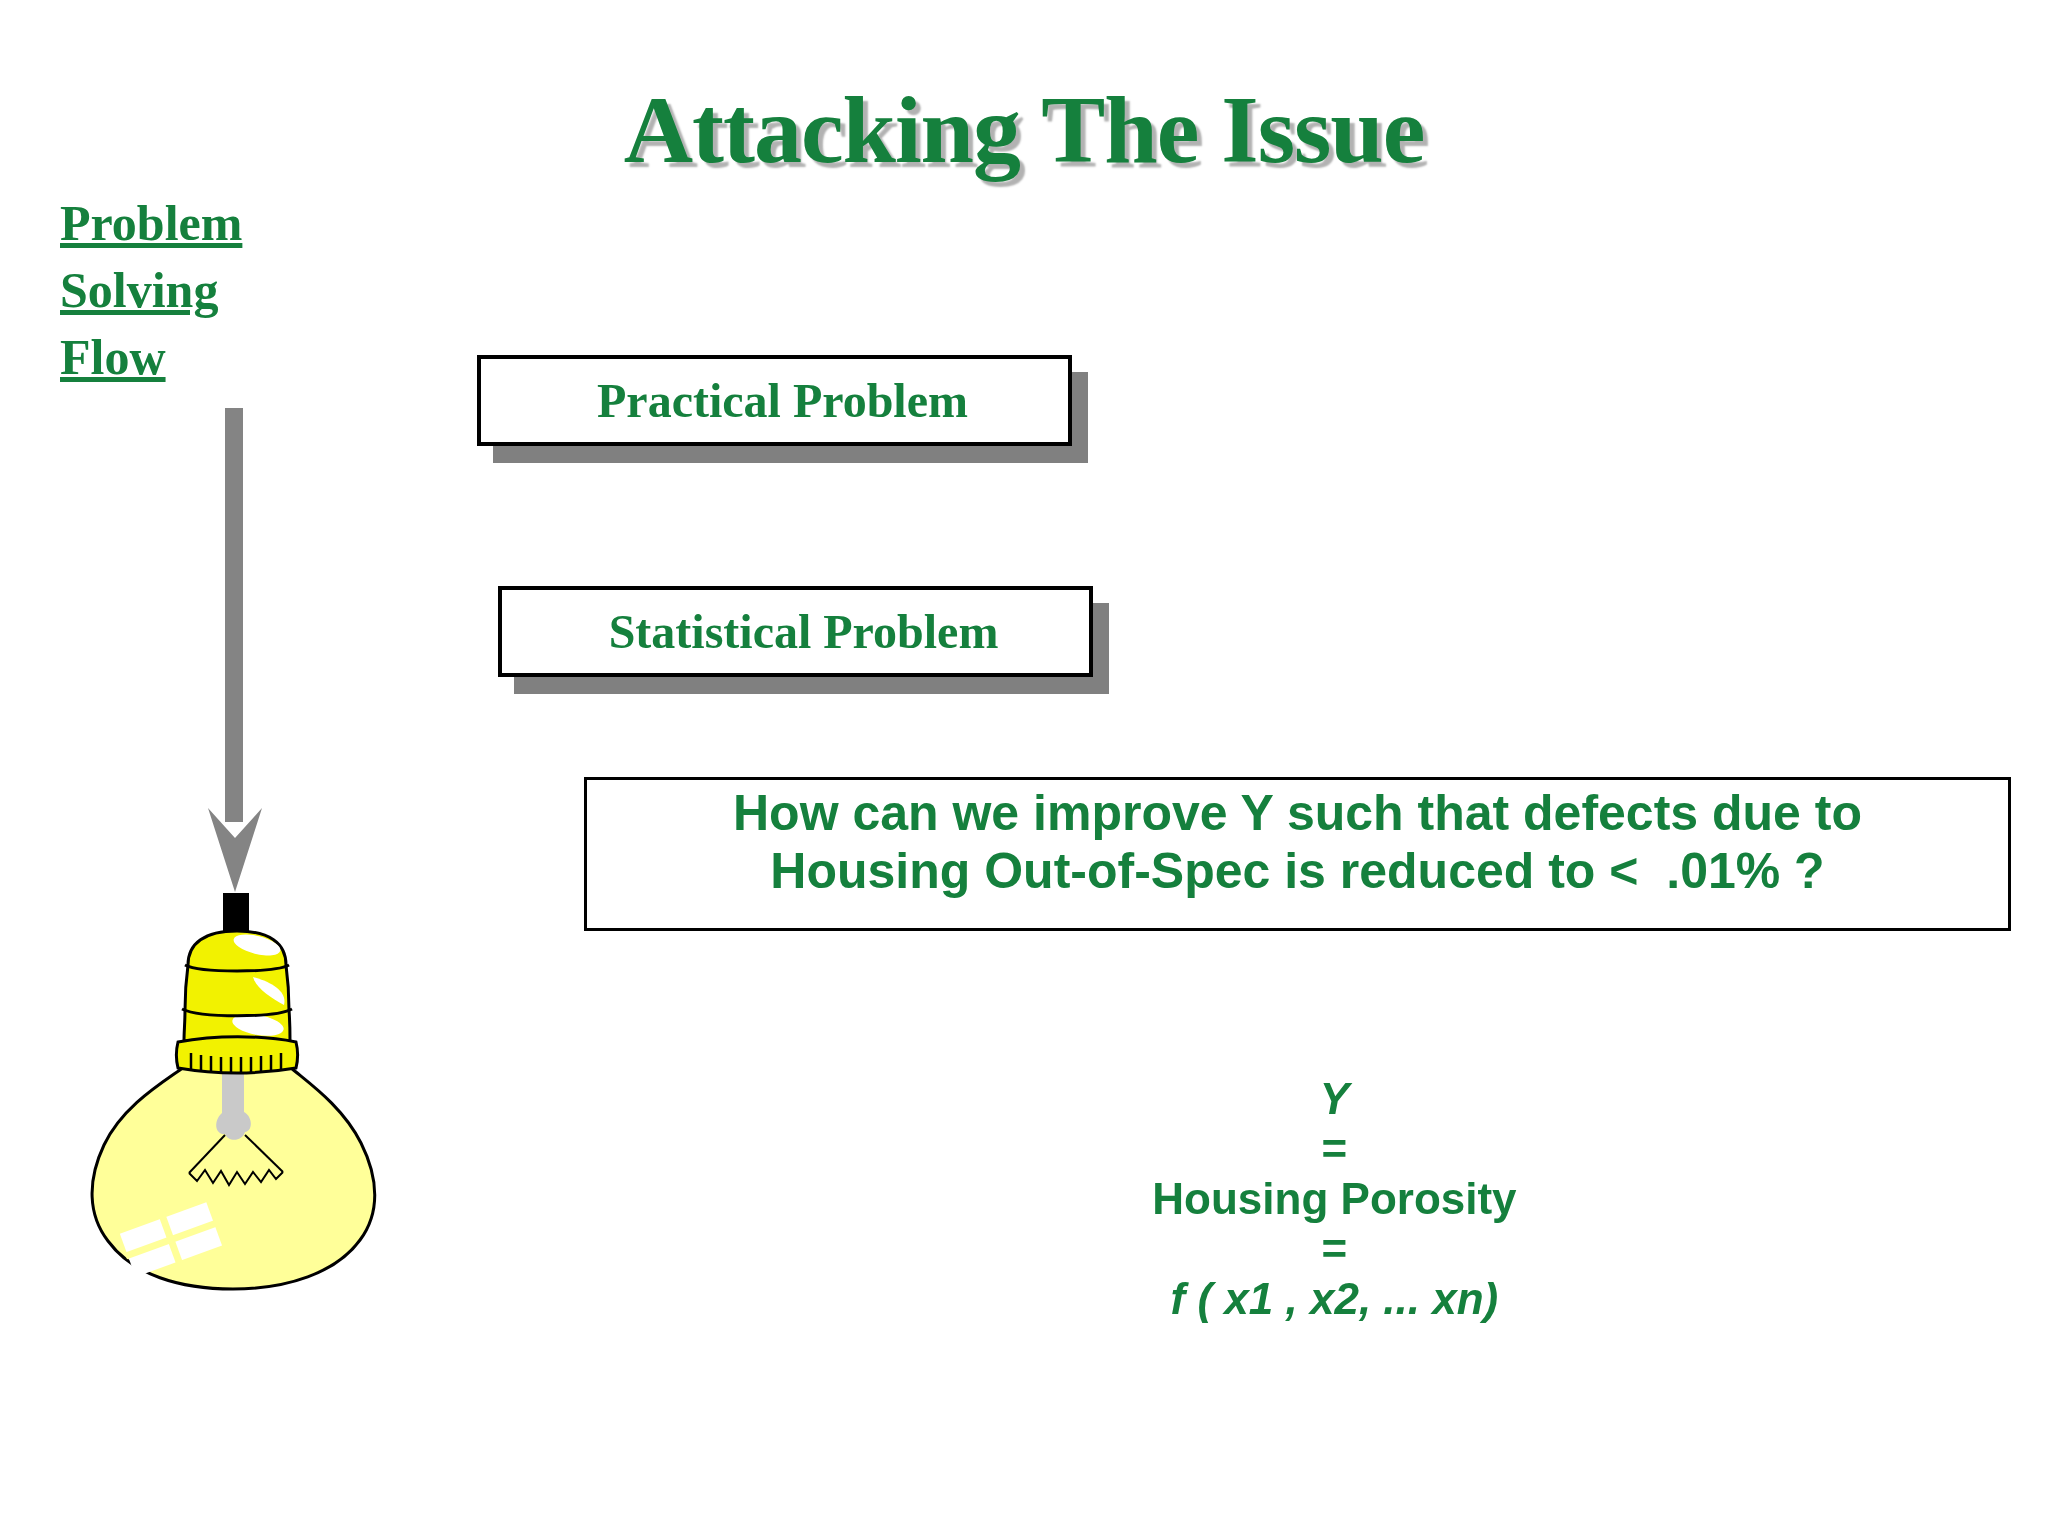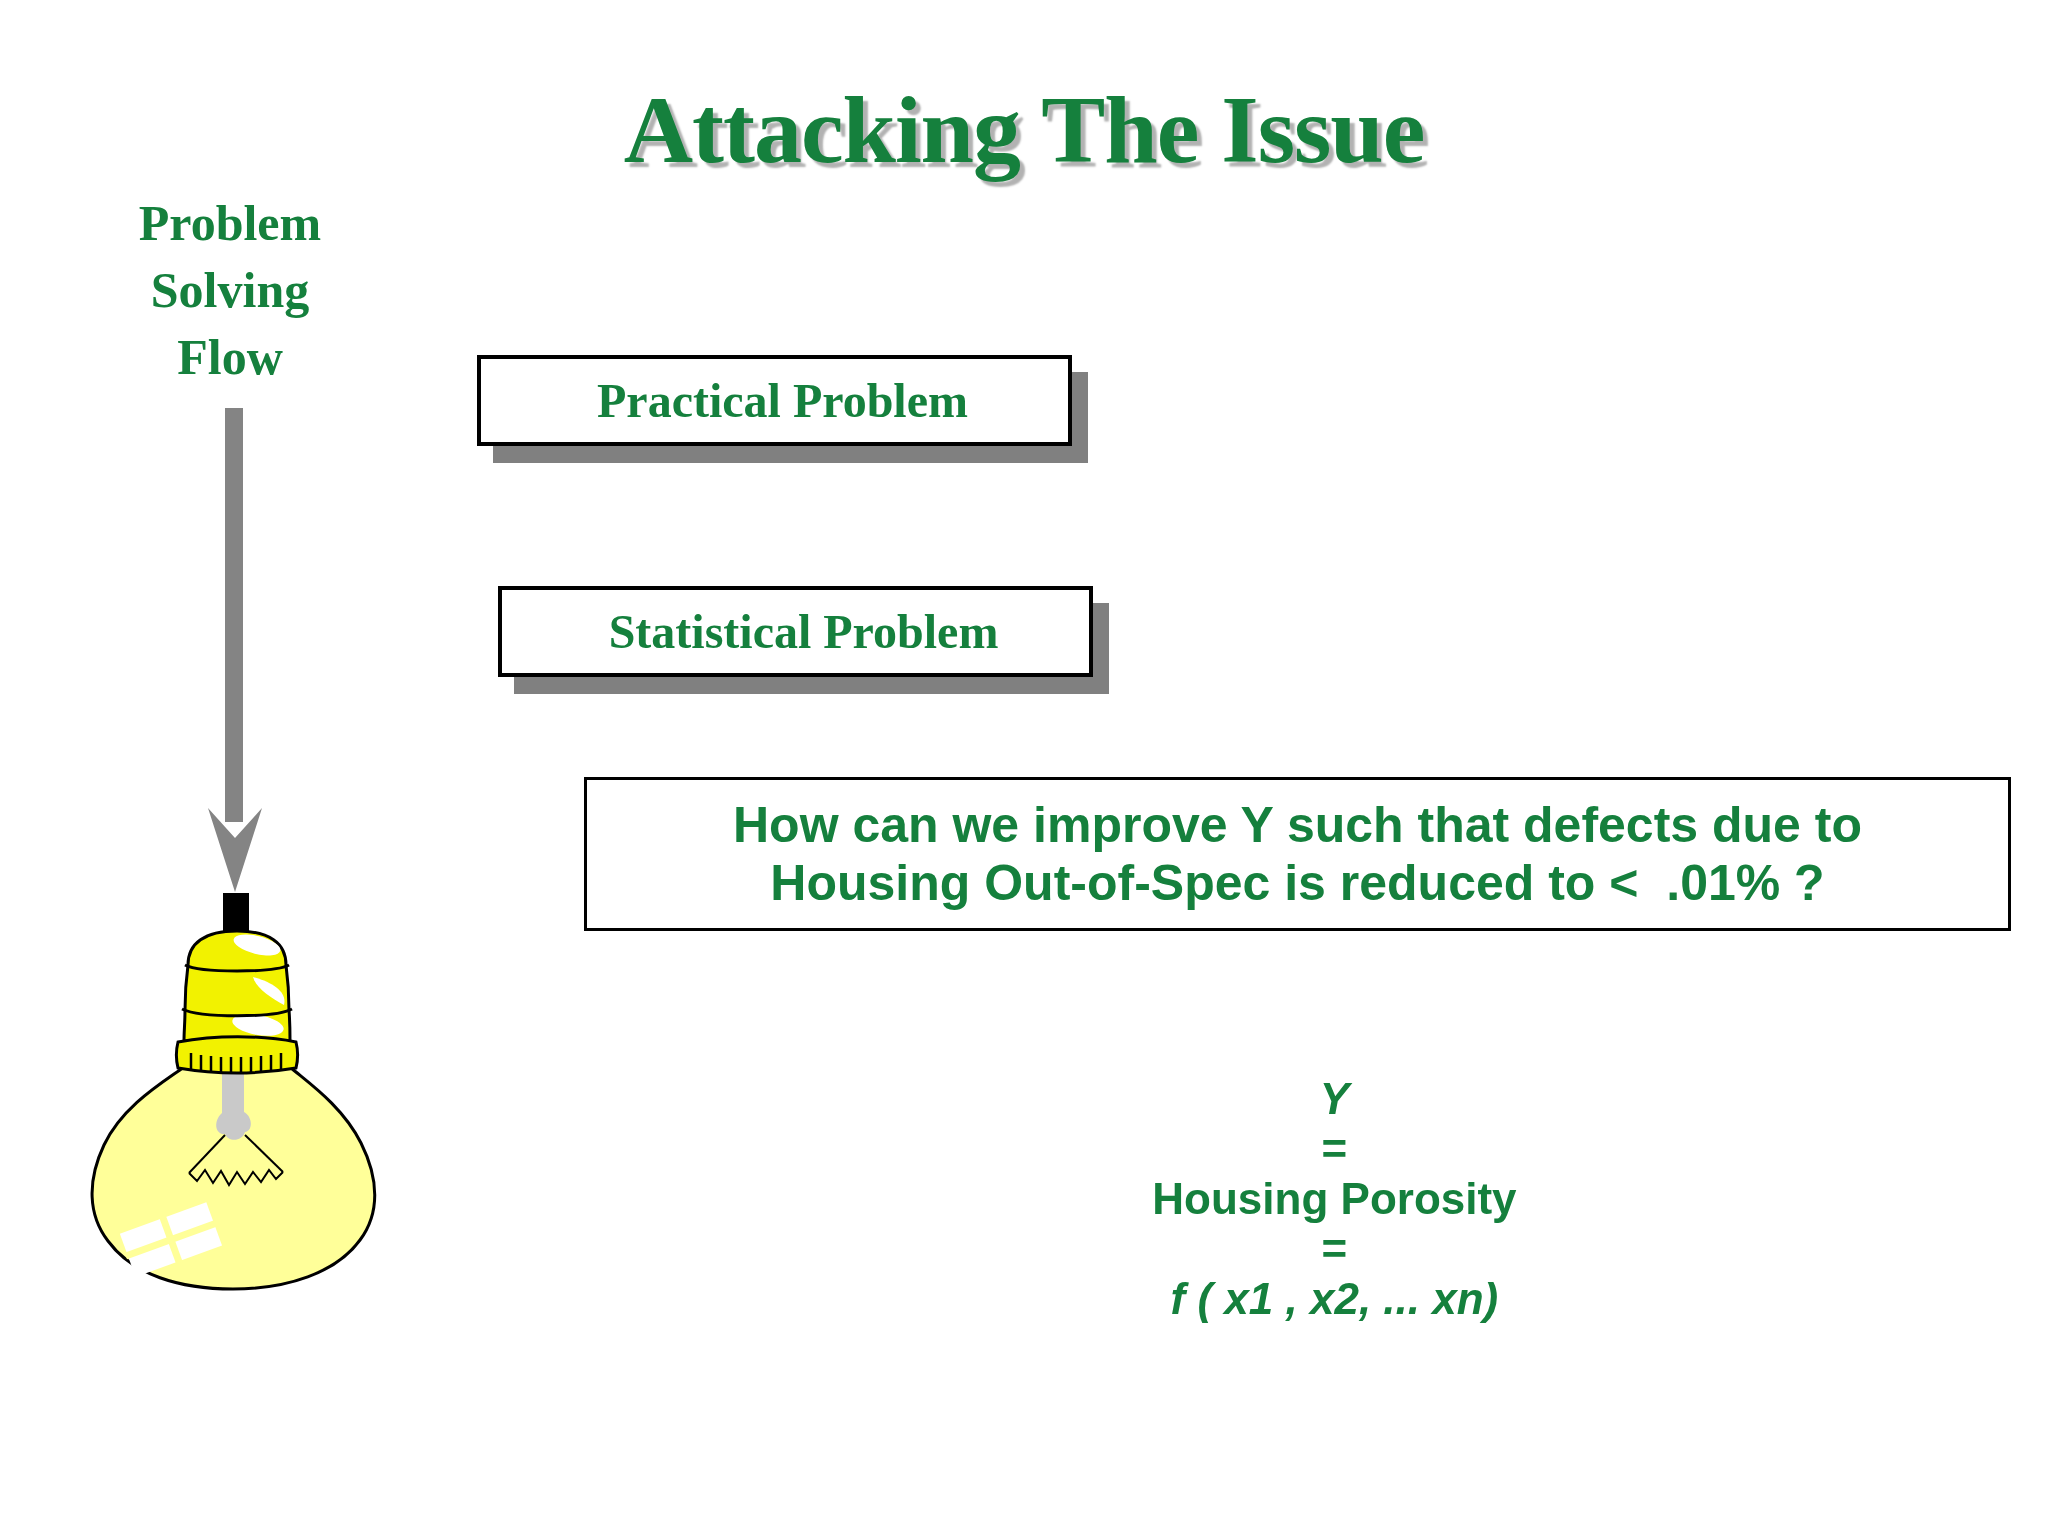--- a/index.html
+++ b/index.html
@@ -24,25 +24,25 @@
     font-size: 96px;
     letter-spacing: -1px;
     line-height: 1.12;
     text-shadow: 5px 5px 2px #b2b2b2;
   }
 
   .flow-label {
     position: absolute;
     left: 60px; top: 190px;
     width: 340px;
-    text-align: center;
     font-family: "Liberation Serif", serif;
     font-weight: bold;
     font-size: 50px;
     line-height: 67px;
+    text-decoration: underline;
   }
 
   .arrow-shaft {
     position: absolute;
     left: 225px; top: 408px;
     width: 18px; height: 414px;
     background: #848484;
   }
   .arrow-head { position: absolute; left: 203px; top: 800px; }
 
@@ -66,21 +66,21 @@
   .box-practical   { left: 477px; top: 355px; }
   .box-statistical { left: 498px; top: 586px; }
 
   .question-box {
     position: absolute;
     box-sizing: border-box;
     left: 584px; top: 777px;
     width: 1427px; height: 154px;
     background: #ffffff;
     border: 3px solid #000;
-    padding-top: 16px;
+    padding-top: 4px;
     text-align: center;
     font-family: "Liberation Sans", sans-serif;
     font-weight: bold;
     font-size: 50px;
     line-height: 58px;
   }
   .question-box div { white-space: pre; }
 
   .formula {
     position: absolute;

